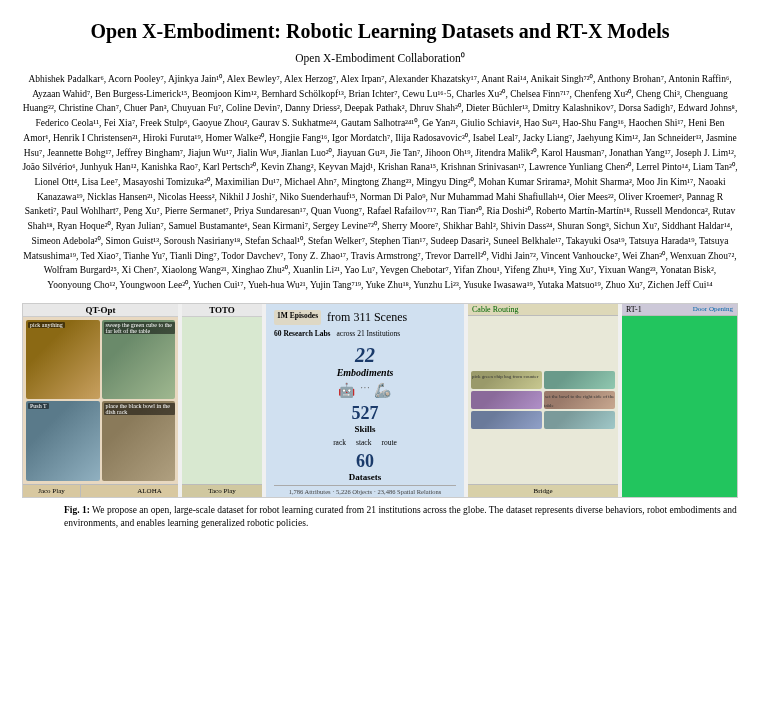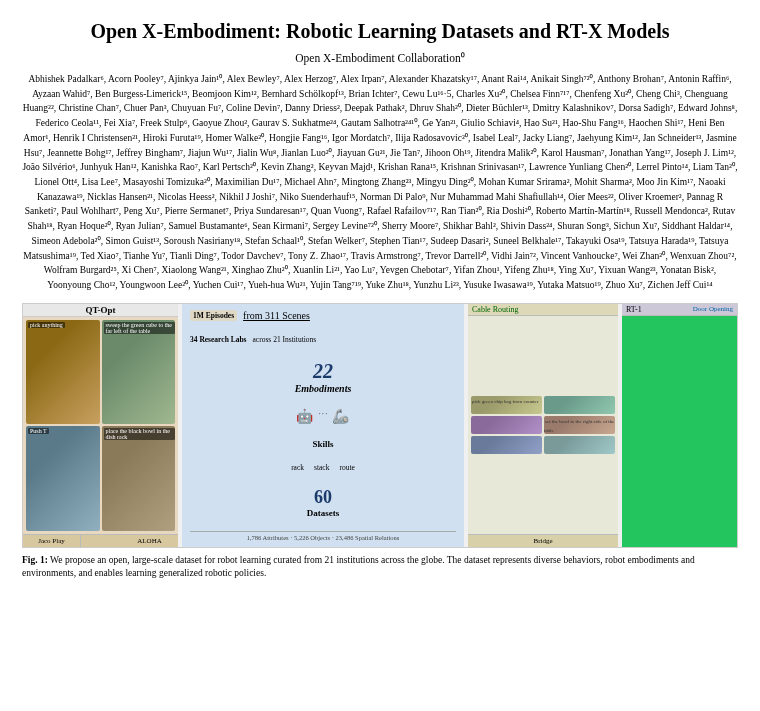--- a/index.html
+++ b/index.html
@@ -34,21 +34,21 @@
     }
     .figure-container {
       display: flex;
       flex-direction: column;
       margin-top: 6px;
     }
     .figure-row {
       display: flex;
       gap: 4px;
       width: 100%;
-      height: 245px;
+      height: 195px;
       background: #f0f0f0;
       border: 1px solid #ccc;
       justify-content: space-between;
     }
     
     .fig-section {
       display: flex;
       flex-direction: column;
       position: relative;
       overflow: hidden;
@@ -172,20 +172,21 @@
     .rt1-b3 { background: linear-gradient(135deg, #9a6a7a 30%, #c890a0 100%); border-radius: 2px; }
     .rt1-b4 { background: linear-gradient(135deg, #6a9a7a 30%, #90c8a0 100%); border-radius: 2px; }
     .rt1-b5 { background: linear-gradient(135deg, #9a9a7a 30%, #c8c8a0 100%); border-radius: 2px; }
     .rt1-b6 { background: linear-gradient(135deg, #7a7a9a 30%, #a0a0c8 100%); border-radius: 2px; }
 
     .fig-caption {
       font-size: 9.5px;
       margin-top: 6px;
       line-height: 1.4;
       text-align: left;
+      margin-left: 42px;
     }
     .fig-caption strong {
       font-weight: bold;
     }
   </style>
 </head>
 <body>
 
 <div class="page">
 
@@ -215,45 +216,58 @@
               <span class="pick-label">place the black bowl in the dish rack</span>
             </div>
           </div>
         </div>
         <div style="display:flex; font-size:7px; text-align:center; background:#d8c8a0; border-top:1px solid #bbb;gap:40px;">
           <div style="flex:1; padding:2px; border-right:1px solid #bbb;">Jaco Play</div>
           <div style="flex:1; padding:2px;">ALOHA</div>
         </div>
       </div>
 
+      <div class="fig-section fig-toto">
+        <div class="fig-label">TOTO</div>
+        <div class="fig-content">
+          <div class="toto-grid">
+            <div class="toto-block-1"></div>
+            <div class="toto-block-2"></div>
+            <div class="toto-block-3"></div>
+            <div class="toto-block-4"></div>
+          </div>
+        </div>
+        <div style="font-size:7px; text-align:center; background:#d0c8a0; border-top:1px solid #bbb; padding:2px;">Taco Play</div>
+      </div>
 
       <div class="fig-section fig-center">
         <div style="padding:6px 8px; flex:1; display:flex; flex-direction:column; justify-content:space-between;border-radius:17px;">
 
           <div style="display:flex; gap:6px; font-size:7.5px; flex-wrap:wrap; margin-bottom:4px;">
             <span style="background:rgba(255,200,100,0.3);padding:1px 3px;border-radius:2px;font-weight:bold;">1M Episodes</span>
-            <span style="font-size:10px;text-decoration:underline;">from 311 Scenes</span>
+            <span style="font-size:12px;">from 311 Scenes</span>
           </div>
           <div style="display:flex; gap:6px; font-size:7.5px; margin-bottom:6px;">
-            <span style="font-weight:bold;">34 Research Labs</span>
+            <span style="font-weight:bold;">60 Research Labs</span>
             <span>across 21 Institutions</span>
           </div>
 
           <div style="text-align:center; margin-bottom:4px;font-style:italic;">
             <div style="font-size:20px; font-weight:bold; color:#1a3a6a;">22</div>
             <div style="font-size:10px; font-weight:bold;">Embodiments</div>
           </div>
 
           <div style="display:flex; justify-content:center; gap:4px; margin-bottom:4px;">
             <span style="font-size:14px;">🤖</span>
             <span style="font-size:10px; color:#666;">···</span>
             <span style="font-size:14px;">🦾</span>
           </div>
 
           <div style="text-align:center; margin-bottom:4px;">
+            <div style="font-size:18px; font-weight:bold; color:#1a3a6a;">527</div>
             <div style="font-size:9px; font-weight:bold;">Skills</div>
           </div>
 
           <div style="display:flex; justify-content:center; gap:10px; font-size:7.5px; margin-bottom:4px;">
             <span>rack</span>
             <span>stack</span>
             <span>route</span>
           </div>
 
           <div style="text-align:center; margin-bottom:3px;">

